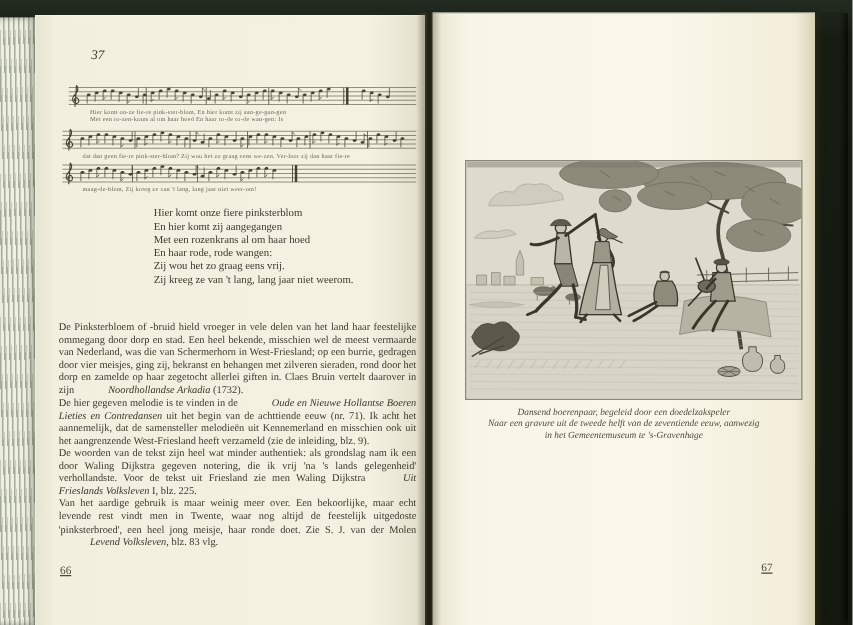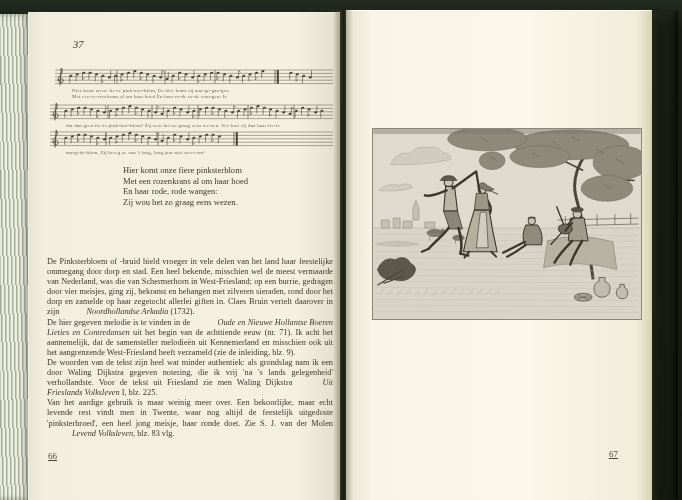--- a/index.html
+++ b/index.html
@@ -352,23 +352,25 @@
       <line x1="170.30000000000007" y1="7.300000000000001" x2="170.30000000000007" y2="14.3" stroke="#46422f" stroke-width="0.6"></line>
       <line x1="58" y1="3" x2="58" y2="16.6" stroke="#46422f" stroke-width="0.6"></line>
       <line x1="110" y1="3" x2="110" y2="16.6" stroke="#46422f" stroke-width="0.6"></line>
       <line x1="186" y1="3" x2="186" y2="16.6" stroke="#46422f" stroke-width="0.7"></line>
       <rect x="187.8" y="3" width="2" height="13.6" fill="#46422f"></rect>
     </svg>
   <div id="lyr3" class="lyric">maag-de-blom, Zij kreeg ze van 't lang, lang jaar niet weer-om!</div>
 
   <div class="poem">
       <div>Hier komt onze fiere pinksterblom</div>
+      <div>En hier komt zij aangegangen</div>
       <div>Met een rozenkrans al om haar hoed</div>
       <div>En haar rode, rode wangen:</div>
-      <div>Zij wou het zo graag eens wezen.</div>
+      <div>Zij wou het zo graag eens vrij.</div>
+      <div>Zij kreeg ze van 't lang, lang jaar niet weerom.</div>
     </div>
   <div class="body-text">
       <p><span>De Pinksterbloem of -bruid hield vroeger in vele delen van het land haar feestelijke ommegang door dorp en stad. Een heel bekende, misschien wel de meest vermaarde van Nederland, was die van Schermerhorn in West-Friesland; op een burrie, gedragen door vier meisjes, ging zij, bekranst en behangen met zilveren sieraden, rond door het dorp en zamelde op haar zegetocht allerlei giften in. Claes Bruin vertelt daarover in zijn </span><span class="it">Noordhollandse Arkadia</span><span> (1732).</span></p>
       <p><span>De hier gegeven melodie is te vinden in de </span><span class="it">Oude en Nieuwe Hollantse Boeren Lieties en Contredansen</span><span> uit het begin van de achttiende eeuw (nr. 71). Ik acht het aannemelijk, dat de samensteller melodieën uit Kennemerland en misschien ook uit het aangrenzende West-Friesland heeft verzameld (zie de inleiding, blz. 9).</span></p>
       <p><span>De woorden van de tekst zijn heel wat minder authentiek: als grondslag nam ik een door Waling Dijkstra gegeven notering, die ik vrij 'na 's lands gelegenheid' verhollandste. Voor de tekst uit Friesland zie men Waling Dijkstra </span><span class="it">Uit Frieslands Volksleven</span><span> I, blz. 225.</span></p>
       <p><span>Van het aardige gebruik is maar weinig meer over. Een bekoorlijke, maar echt levende rest vindt men in Twente, waar nog altijd de feestelijk uitgedoste 'pinksterbroed', een heel jong meisje, haar ronde doet. Zie S. J. van der Molen </span><span class="it">Levend Volksleven</span><span>, blz. 83 vlg.</span></p>
     </div>
   <div class="pagenum pn-left">66</div>
 </div>
 
@@ -494,16 +496,21 @@
       <path d="M201 113 C193 121 187 128 183 135 M211 113 C205 123 201 130 199 137" stroke-width="2.4" stroke-linecap="round"></path>
     </g>
     <g stroke="#555144" stroke-width="0.8">
       <path d="M228 154 q-6 2 -5 9 q1 7 8 7 q7 0 8 -7 q1 -7 -5 -9 l0 -4 h-6 z" fill="#c0bdae"></path>
       <path d="M249 160 q-4 1.5 -3.5 6.5 q1 5 6 5 q5 0 5.5 -5 q.5 -5 -3.5 -6.5 l0 -3 h-4.5 z" fill="#c0bdae"></path>
       <ellipse cx="212" cy="170" rx="9" ry="4" fill="#aaa696"></ellipse>
       <path d="M204 170 h16 M206 167 l12 6 M218 167 l-12 6" stroke-width="0.5"></path>
     </g>
     <rect x="0" y="0" width="270" height="5" fill="#7a766a" opacity="0.45"></rect>
   </svg>
+  <div class="caption">
+      <div>Dansend boerenpaar, begeleid door een doedelzakspeler</div>
+      <div>Naar een gravure uit de tweede helft van de zeventiende eeuw, aanwezig</div>
+      <div>in het Gemeentemuseum te 's-Gravenhage</div>
+    </div>
   <div class="pagenum pn-right">67</div>
 </div>
 
 <div class="gutter"></div>
 
 </body></html>

